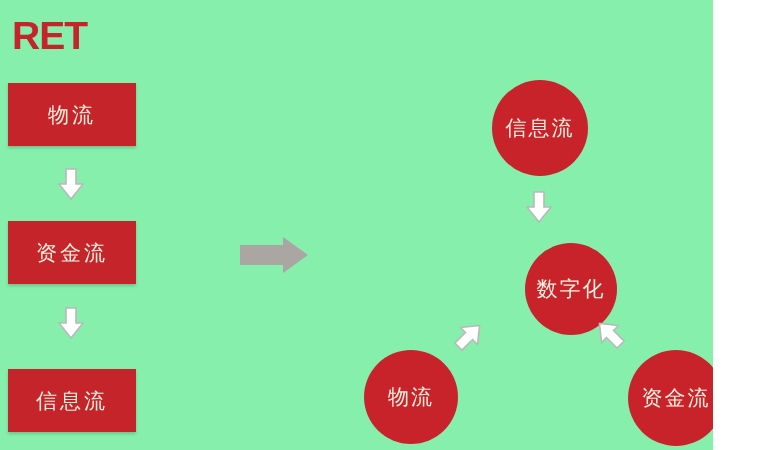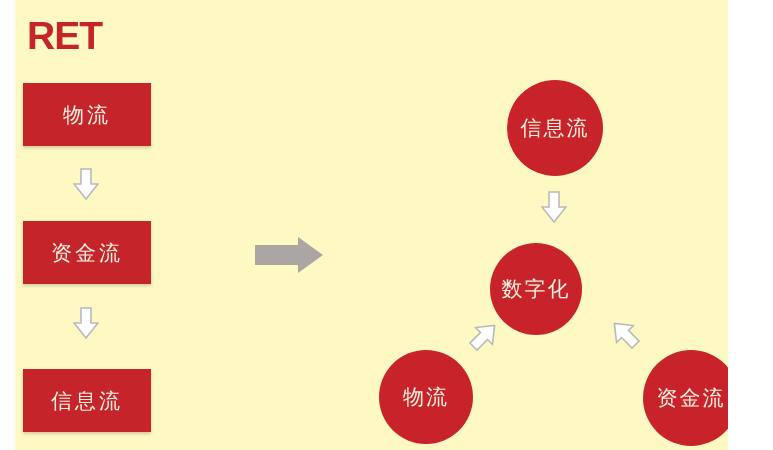--- a/index.html
+++ b/index.html
@@ -1,19 +1,18 @@
 <!DOCTYPE html>
 <html style="--brand-red: #C5242B; --box-red: #C5242B; --circle-red: #C8232B; --shape-text: #F7F0DE; --logo-cn: #3B3B3B; --solid-arrow: #ABA5A3; --outline-arrow-stroke: #B9B9B9;"><head>
 <meta charset="utf-8">
 <style>
   html,body{margin:0;padding:0;background:#fff;}
   .canvas{
-    position:relative;width:713px;height:450px;background:#fef9c3;overflow:hidden;
+    position:relative;width:713px;height:450px;background:#86efac;overflow:hidden;
     font-family:"Liberation Sans","DejaVu Sans",sans-serif;
-    margin-left:15px;
   }
   
   .logo{position:absolute;left:12px;top:16px;display:flex;align-items:baseline;}
   .logo-en{font-size:39px;font-weight:bold;color:var(--brand-red);line-height:1;letter-spacing:-1px;}
   .logo-cn{font-size:19px;font-weight:bold;color:var(--logo-cn);margin-left:3px;letter-spacing:1px;}
   
   .flow-box{
     position:absolute;left:8px;width:128px;height:63px;background:var(--box-red);
     display:flex;align-items:center;justify-content:center;
     color:var(--shape-text);font-size:21px;letter-spacing:3px;
@@ -37,21 +36,21 @@
   .sarrow{position:absolute;left:240px;top:237px;width:68px;height:36px;}
   .sarrow svg{display:block;width:100%;height:100%;}
   .sarrow polygon{fill:var(--solid-arrow);}
   
   .circle{
     position:absolute;border-radius:50%;background:var(--circle-red);
     display:flex;align-items:center;justify-content:center;
     color:var(--shape-text);font-size:21px;letter-spacing:2px;
   }
   .c-top{left:492px;top:80px;width:96px;height:96px;}
-  .c-center{left:475px;top:243px;width:92px;height:92px;}
+  .c-center{left:525px;top:243px;width:92px;height:92px;}
   .c-bl{left:364px;top:350px;width:94px;height:94px;}
   .c-br{left:628px;top:350px;width:96px;height:96px;}
 </style>
 </head>
 <body>
 
 <div class="canvas">
 
   <div class="logo">
     <span class="logo-en">RET</span>

